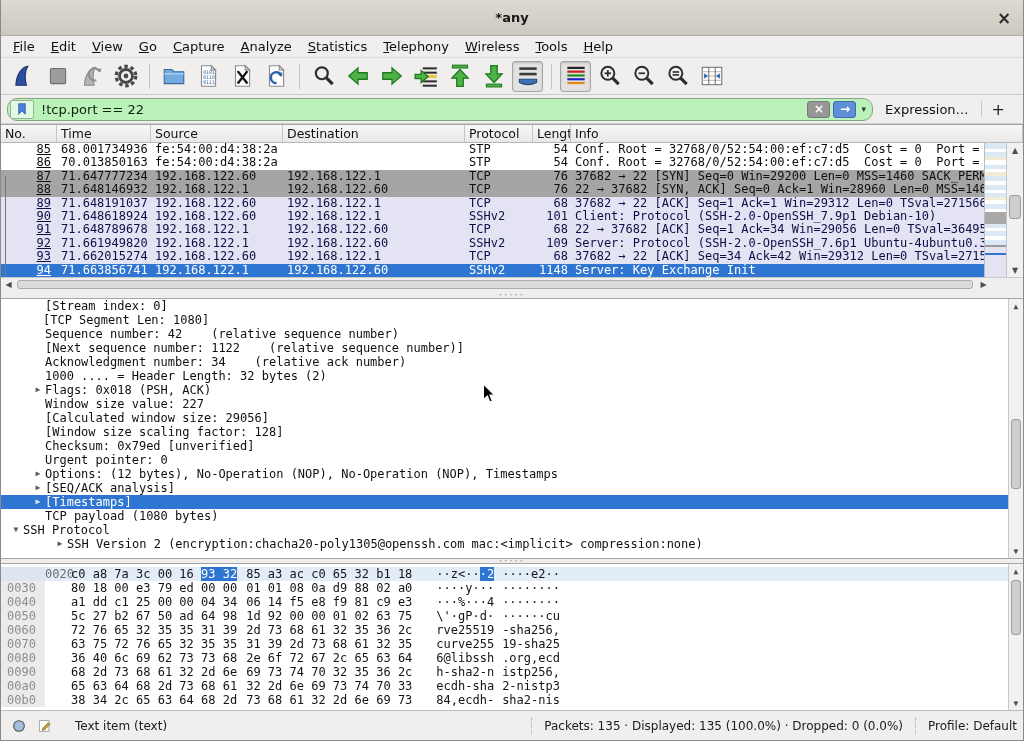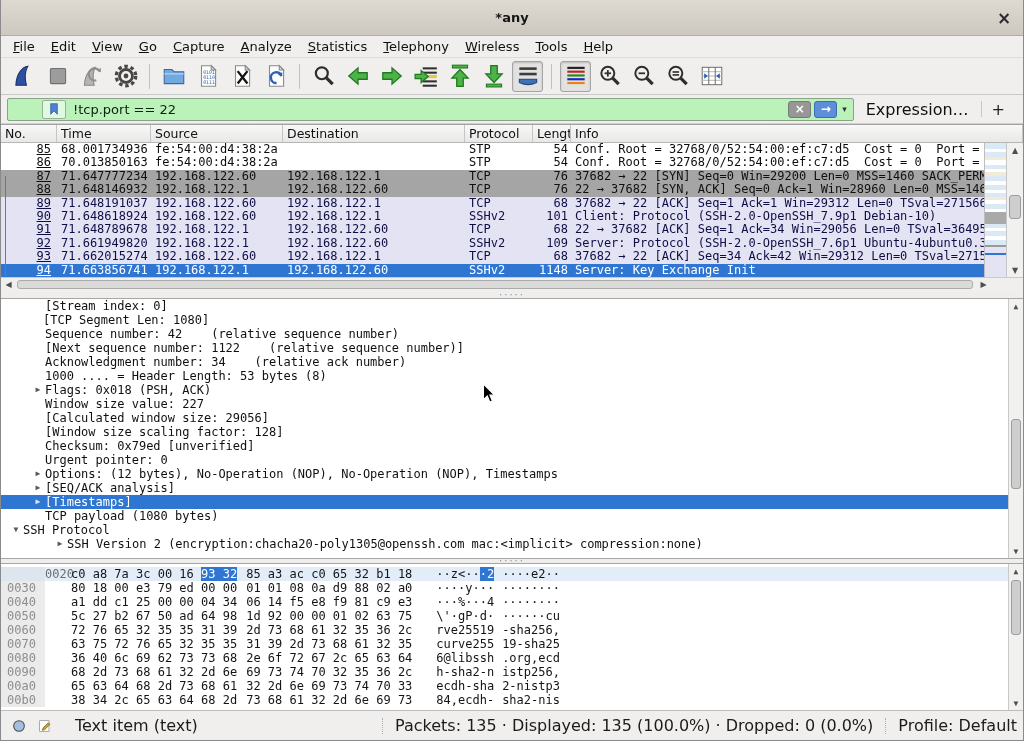--- a/index.html
+++ b/index.html
@@ -32,30 +32,30 @@
     display:flex; align-items:center; padding-left:7px; gap:3px; }
   .tb-btn { width:31px; height:31px; display:flex; align-items:center; justify-content:center;
     border-radius:3px; border:1px solid transparent; }
   .tb-btn.pressed { background:#e3e2e0; border:1px solid #a5a5a5; box-shadow:inset 0 1px 2px rgba(0,0,0,.18); }
   .tb-sep { width:1px; height:25px; background:#c2c2c2; margin:0 5px; }
 
   
   .filterbar { flex:0 0 29px; background:#f0efee; border-bottom:1px solid #cfcfcf;
     display:flex; align-items:center; padding:0 6px; }
   .filter-field { flex:1; height:23px; background:var(--green); border:1px solid #87a487;
-    border-radius:2px; display:flex; align-items:center; overflow:hidden;padding-left:32px; }
+    border-radius:10px; display:flex; align-items:center; overflow:hidden; }
   .fbookmark { width:24px; height:19px; margin-left:2px; background:rgba(255,255,255,.55);
     border:1px solid #98b298; border-radius:2px; display:flex; align-items:center; justify-content:center; flex:none; }
   .filter-text { margin-left:7px; font-size:13px; color:#0c230c; white-space:pre; flex:1; }
   .fbtn { width:23px; height:17px; border-radius:3px; display:flex; align-items:center;
     justify-content:center; color:#fff; font-size:12px; font-weight:bold; margin-right:3px; flex:none; }
   .fbtn.clear { background:#979797; border:1px solid #7a7a7a; }
   .fbtn.apply { background:#5d8ed7; border:1px solid #3d6cb3; }
   .fcaret { font-size:9px; color:#333; margin:0 6px 0 2px; flex:none; }
-  .expr-label { margin:0 12px; font-size:16px; color:#101010; }
+  .expr-label { margin:0 12px; font-size:13px; color:#101010; }
   .fsep { width:1px; height:16px; background:#c6c6c6; }
   .plus-btn { margin:0 12px 0 10px; font-size:16px; color:#222; }
 
   
   .pgrid { display:grid; grid-template-columns:56px 94px 132px 182px 68px 38px 1fr; }
   .list-header { flex:0 0 19px; background:linear-gradient(#f8f8f8,#e8e8e7);
     border-top:1px solid #a3a3a3; border-bottom:1px solid #b6b6b6; font-size:12.5px; color:#111; }
   .ph { padding:1px 0 0 4px; border-right:1px solid #c5c5c5; overflow:hidden; white-space:nowrap; }
   .rows-wrap { flex:0 0 134px; display:flex; position:relative; background:#fff; }
   .rows-viewport { flex:1; overflow:hidden; position:relative;
@@ -105,21 +105,21 @@
   .h2 { margin-left:9px; flex:none; }
   .a1 { margin-left:24px; flex:none; }
   .a2 { margin-left:8px; flex:none; }
   .hxrow.first { background:#e3edf8; }
   .hxrow.first .ho { background:#dde6ee; color:#6d6d6d;padding-left:44px; }
   .hsel { background:var(--sel); color:#fff; }
   .hxscroll { position:absolute; top:0; right:0; bottom:0; width:15px; background:#f1f1f0; border-left:1px solid #c9c9c9; }
 
   
   .statusbar { flex:1; background:#f0efee; border-top:1px solid #bdbdbd;
-    display:flex; align-items:center; font-size:16px; color:#1b1b1b; }
+    display:flex; align-items:center; font-size:12px; color:#1b1b1b; }
   .sb-icon { margin-left:10px; display:flex; align-items:center; }
   .sb-field { margin-left:22px; }
   .sb-right { margin-left:auto; display:flex; align-items:center; }
   .sb-dotsep { border-left:1px dotted #aeaeae; height:16px; margin:0 12px; }
   .sb-profile { margin-right:6px; }
 
   .cursor { position:absolute; left:481px; top:383px; z-index:99; pointer-events:none; }
 </style>
 </head>
 <body style="--sel: #2f76d2; --green: #baf2ba; --lav: #e4e3f4;">
@@ -383,21 +383,21 @@
     <div class="dscroll">
       <div class="sarr" style="top:0;">▲</div>
       <div class="vthumb" style="top:120px;height:70px;"></div>
       <div class="sarr" style="bottom:0;">▼</div>
     </div>
   <div class="drow" style="padding-left: 30px;"><span class="dexp"></span><span class="dtext">[Stream index: 0]</span></div>
       <div class="drow" style="padding-left: 28px;"><span class="dexp"></span><span class="dtext">[TCP Segment Len: 1080]</span></div>
       <div class="drow" style="padding-left: 30px;"><span class="dexp"></span><span class="dtext">Sequence number: 42    (relative sequence number)</span></div>
       <div class="drow" style="padding-left: 30px;"><span class="dexp"></span><span class="dtext">[Next sequence number: 1122    (relative sequence number)]</span></div>
       <div class="drow" style="padding-left: 30px;"><span class="dexp"></span><span class="dtext">Acknowledgment number: 34    (relative ack number)</span></div>
-      <div class="drow" style="padding-left: 30px;"><span class="dexp"></span><span class="dtext">1000 .... = Header Length: 53 bytes (8)</span></div>
+      <div class="drow" style="padding-left: 30px;"><span class="dexp"></span><span class="dtext">1000 .... = Header Length: 32 bytes (2)</span></div>
       <div class="drow" style="padding-left: 30px;"><span class="dexp">▶</span><span class="dtext">Flags: 0x018 (PSH, ACK)</span></div>
       <div class="drow" style="padding-left: 30px;"><span class="dexp"></span><span class="dtext">Window size value: 227</span></div>
       <div class="drow" style="padding-left: 30px;"><span class="dexp"></span><span class="dtext">[Calculated window size: 29056]</span></div>
       <div class="drow" style="padding-left: 30px;"><span class="dexp"></span><span class="dtext">[Window size scaling factor: 128]</span></div>
       <div class="drow" style="padding-left: 30px;"><span class="dexp"></span><span class="dtext">Checksum: 0x79ed [unverified]</span></div>
       <div class="drow" style="padding-left: 30px;"><span class="dexp"></span><span class="dtext">Urgent pointer: 0</span></div>
       <div class="drow" style="padding-left: 30px;"><span class="dexp">▶</span><span class="dtext">Options: (12 bytes), No-Operation (NOP), No-Operation (NOP), Timestamps</span></div>
       <div class="drow" style="padding-left: 30px;"><span class="dexp">▶</span><span class="dtext">[SEQ/ACK analysis]</span></div>
       <div class="drow sel" style="padding-left: 30px;"><span class="dexp">▶</span><span class="dtext">[Timestamps]</span></div>
       <div class="drow" style="padding-left: 30px;"><span class="dexp"></span><span class="dtext">TCP payload (1080 bytes)</span></div>

